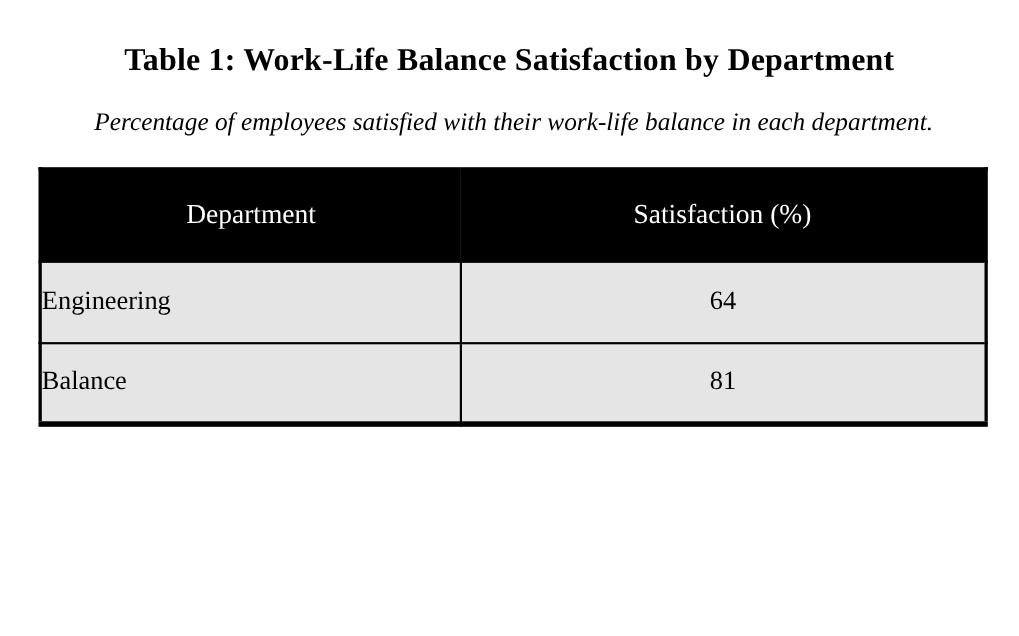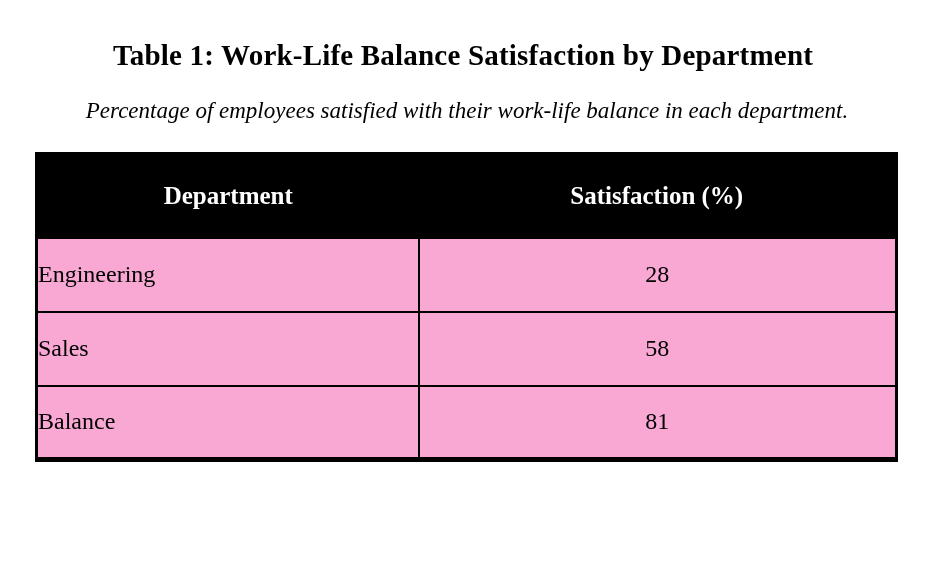--- a/index.html
+++ b/index.html
@@ -46,34 +46,34 @@
     table-layout: fixed;
     border: 3px solid #000000;
     border-bottom-width: 5px;
   }
   table.data-table thead tr {
     height: 84px;
   }
   table.data-table thead th {
     background: #000000;
     color: #ffffff;
-    font-weight: bold;
+    font-weight: normal;
     font-size: 25px;
     text-align: center;
     vertical-align: middle;
     padding: 0;
   }
   table.data-table tbody tr {
     height: 74px;
   }
   table.data-table tbody td {
     border: 2px solid #000000;
     font-size: 24px;
     vertical-align: middle;
-    background: #f9a8d4;
+    background: #e5e5e5;
     padding: 0;
   }
   td.dept-cell {
     text-align: left;
     padding-left: 26px;
   }
   td.value-cell {
     text-align: center;
   }
 </style>
@@ -93,25 +93,21 @@
     </colgroup>
     <thead>
       <tr>
         <th>Department</th>
         <th>Satisfaction (%)</th>
       </tr>
     </thead>
     <tbody>
       <tr>
         <td class="dept-cell">Engineering</td>
-        <td class="value-cell">28</td>
-      </tr>
-      <tr>
-        <td class="dept-cell">Sales</td>
-        <td class="value-cell">58</td>
+        <td class="value-cell">64</td>
       </tr>
       <tr>
         <td class="dept-cell">Balance</td>
         <td class="value-cell">81</td>
       </tr>
     </tbody>
   </table>
 
 </div>
 

